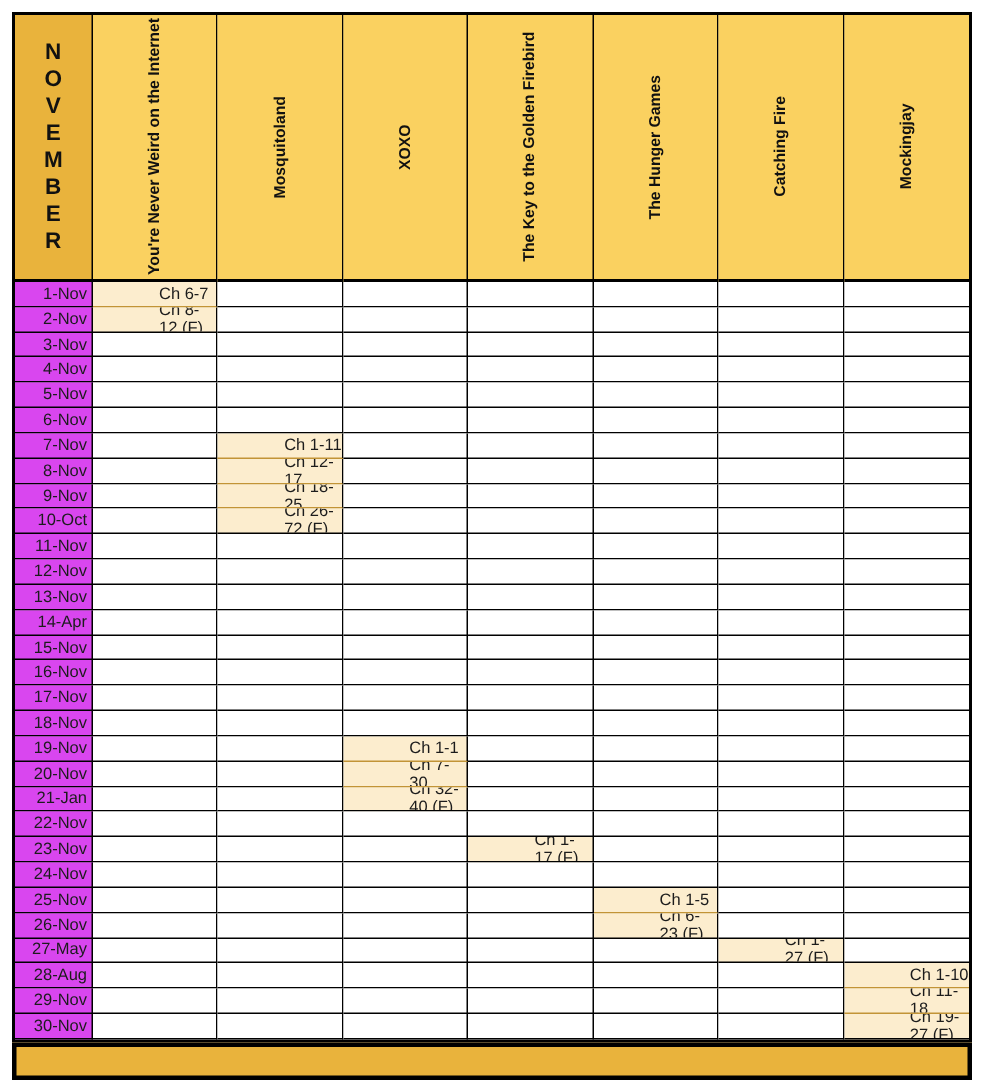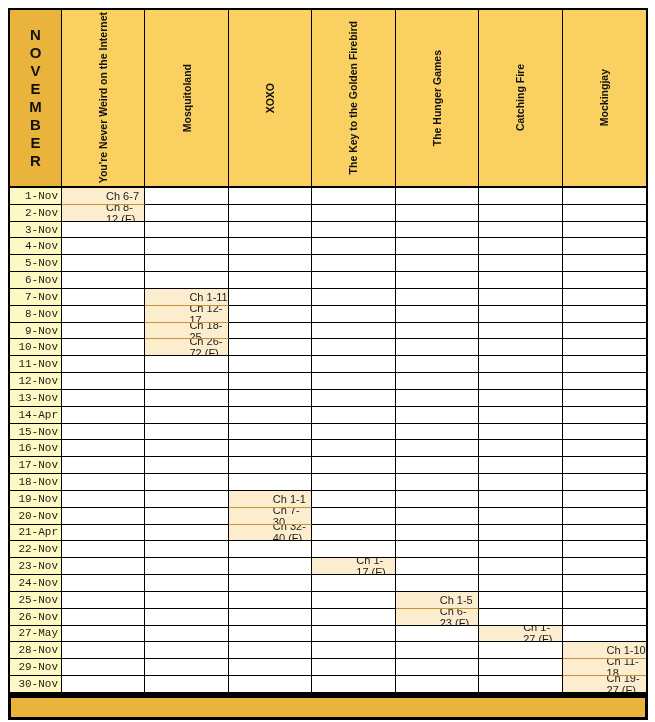--- a/index.html
+++ b/index.html
@@ -54,22 +54,21 @@
     white-space: nowrap;
     color: #111;
   }
 
   
   .date-cell {
     display: flex; align-items: center; justify-content: flex-end;
     padding-right: 3px;
     font-size: 11px;
     color: #1c1c1c;
-    background: #fef9c3;
-    font-family: Liberation Mono, monospace;
+    background: #d946ef;
   }
   .entry-cell {
     display: flex; align-items: center;
     padding-left: 3px;
     font-size: 11px;
     color: #1c1c1c;
     background: #fff;
   }
   .entry-cell.filled { background: #FCEDCE; padding-left: 44px; }
   .entry-cell.amber-bottom { border-bottom-color: #C29436; }
@@ -184,21 +183,21 @@
     <div class="cell entry-cell"></div>
     <div class="cell entry-cell last-col"></div>
     <div class="cell date-cell">9-Nov</div>
     <div class="cell entry-cell"></div>
     <div class="cell entry-cell filled amber-bottom">Ch 18-25</div>
     <div class="cell entry-cell"></div>
     <div class="cell entry-cell"></div>
     <div class="cell entry-cell"></div>
     <div class="cell entry-cell"></div>
     <div class="cell entry-cell last-col"></div>
-    <div class="cell date-cell">10-Nov</div>
+    <div class="cell date-cell">10-Oct</div>
     <div class="cell entry-cell"></div>
     <div class="cell entry-cell filled">Ch 26-72 (F)</div>
     <div class="cell entry-cell"></div>
     <div class="cell entry-cell"></div>
     <div class="cell entry-cell"></div>
     <div class="cell entry-cell"></div>
     <div class="cell entry-cell last-col"></div>
     <div class="cell date-cell">11-Nov</div>
     <div class="cell entry-cell"></div>
     <div class="cell entry-cell"></div>
@@ -272,21 +271,21 @@
     <div class="cell entry-cell"></div>
     <div class="cell entry-cell last-col"></div>
     <div class="cell date-cell">20-Nov</div>
     <div class="cell entry-cell"></div>
     <div class="cell entry-cell"></div>
     <div class="cell entry-cell filled amber-bottom">Ch 7-30</div>
     <div class="cell entry-cell"></div>
     <div class="cell entry-cell"></div>
     <div class="cell entry-cell"></div>
     <div class="cell entry-cell last-col"></div>
-    <div class="cell date-cell">21-Apr</div>
+    <div class="cell date-cell">21-Jan</div>
     <div class="cell entry-cell"></div>
     <div class="cell entry-cell"></div>
     <div class="cell entry-cell filled">Ch 32-40 (F)</div>
     <div class="cell entry-cell"></div>
     <div class="cell entry-cell"></div>
     <div class="cell entry-cell"></div>
     <div class="cell entry-cell last-col"></div>
     <div class="cell date-cell">22-Nov</div>
     <div class="cell entry-cell"></div>
     <div class="cell entry-cell"></div>
@@ -328,21 +327,21 @@
     <div class="cell entry-cell"></div>
     <div class="cell entry-cell last-col"></div>
     <div class="cell date-cell">27-May</div>
     <div class="cell entry-cell"></div>
     <div class="cell entry-cell"></div>
     <div class="cell entry-cell"></div>
     <div class="cell entry-cell"></div>
     <div class="cell entry-cell"></div>
     <div class="cell entry-cell filled">Ch 1-27 (F)</div>
     <div class="cell entry-cell last-col"></div>
-    <div class="cell date-cell">28-Nov</div>
+    <div class="cell date-cell">28-Aug</div>
     <div class="cell entry-cell"></div>
     <div class="cell entry-cell"></div>
     <div class="cell entry-cell"></div>
     <div class="cell entry-cell"></div>
     <div class="cell entry-cell"></div>
     <div class="cell entry-cell"></div>
     <div class="cell entry-cell last-col filled amber-bottom">Ch 1-10</div>
     <div class="cell date-cell">29-Nov</div>
     <div class="cell entry-cell"></div>
     <div class="cell entry-cell"></div>

